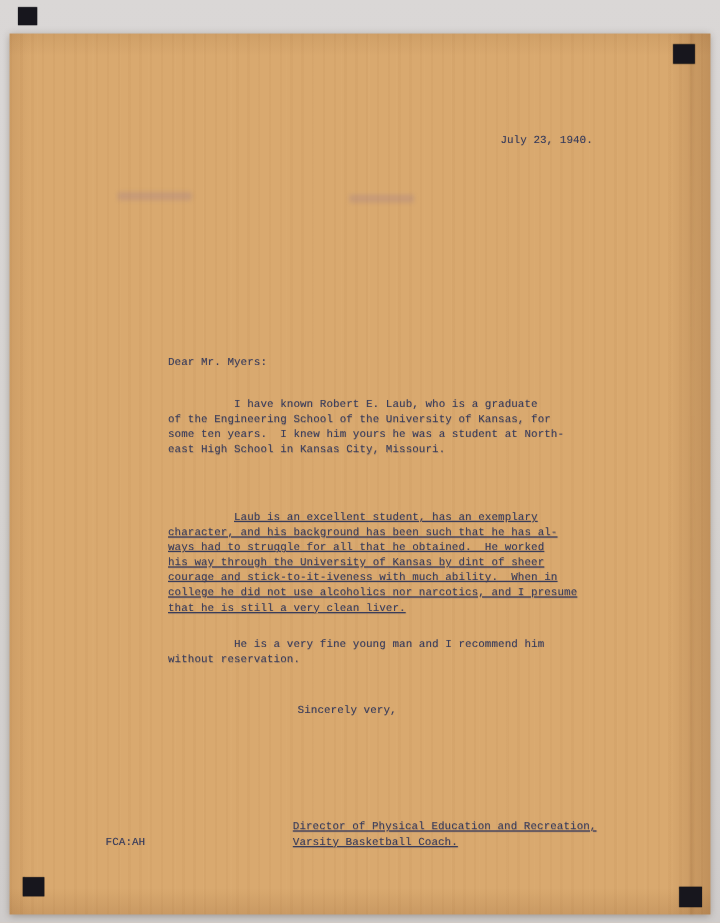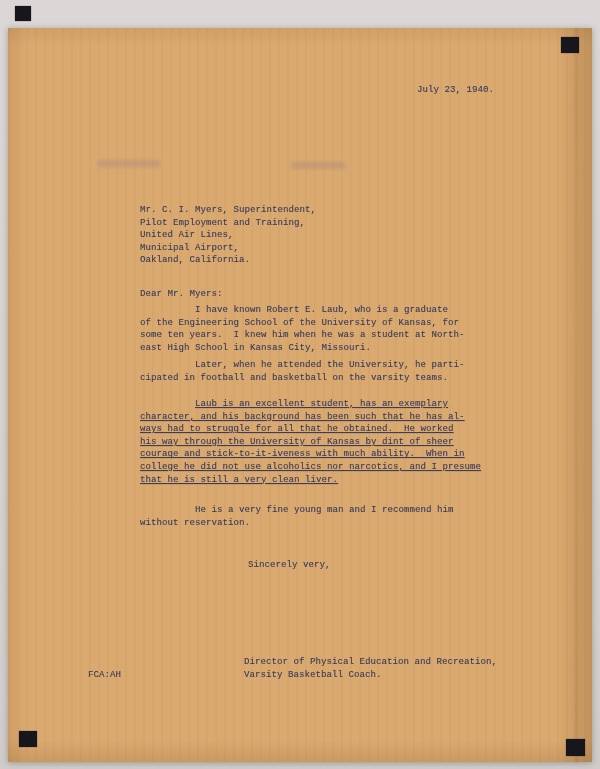--- a/index.html
+++ b/index.html
@@ -46,34 +46,35 @@
 
   
   .txt {
     position: absolute;
     color: #3a3d5b;
     font-size: 9px;
     line-height: 12.6px;
     letter-spacing: 0.1px;
     white-space: pre-wrap;
     text-shadow: 0.3px 0.3px 0.6px rgba(58,61,91,0.4);
+    margin-top: 27px;
   }
   .indent {
     text-indent: 55px;
   }
 
   .date-line        { left: 409px; top: 56px;  }
   .recipient-block  { left: 132px; top: 176px; }
-  .salutation-line  { left: 132px; top: 260px; }
+  .salutation-line  { left: 132px; top: 241px; }
   .para-1           { left: 132px; top: 276px; }
   .para-2           { left: 132px; top: 331px; }
   .para-3           { left: 132px; top: 370px; text-decoration: underline; }
   .para-4           { left: 132px; top: 476px; font-family: Liberation Mono, monospace; }
   .closing-line     { left: 240px; top: 531px; }
-  .signature-block  { left: 236px; top: 628px; }
+  .signature-block  { left: 236px; top: 628px; text-decoration: underline; }
   .reference-line   { left: 80px;  top: 641px; text-align: right; }
 
   
   .fiducial {
     position: absolute;
     background: #17161d;
     box-shadow: 0 0 1px rgba(0,0,0,0.6);
   }
   .fid-tl { left: 15px;  top: 6px;   width: 16px; height: 15px; }
   .fid-tr { left: 561px; top: 37px;  width: 18px; height: 16px; }
@@ -110,35 +111,28 @@
 
 <div class="paper">
 
   <div class="crease"></div>
 
   <div class="ghost ghost-a"></div>
   <div class="ghost ghost-b"></div>
 
   <div class="txt date-line">July 23, 1940.</div>
 
-  <div class="txt recipient-block">Mr. C. I. Myers, Superintendent,
-Pilot Employment and Training,
-United Air Lines,
-Municipal Airport,
-Oakland, California.</div>
 
   <div class="txt salutation-line">Dear Mr. Myers:</div>
 
   <div class="txt para-1 indent">I have known Robert E. Laub, who is a graduate
 of the Engineering School of the University of Kansas, for
-some ten years.  I knew him when he was a student at North-
+some ten years.  I knew him yours he was a student at North-
 east High School in Kansas City, Missouri.</div>
 
-  <div class="txt para-2 indent">Later, when he attended the University, he parti-
-cipated in football and basketball on the varsity teams.</div>
 
   <div class="txt para-3 indent">Laub is an excellent student, has an exemplary
 character, and his background has been such that he has al-
 ways had to struggle for all that he obtained.  He worked
 his way through the University of Kansas by dint of sheer
 courage and stick-to-it-iveness with much ability.  When in
 college he did not use alcoholics nor narcotics, and I presume
 that he is still a very clean liver.</div>
 
   <div class="txt para-4 indent">He is a very fine young man and I recommend him

